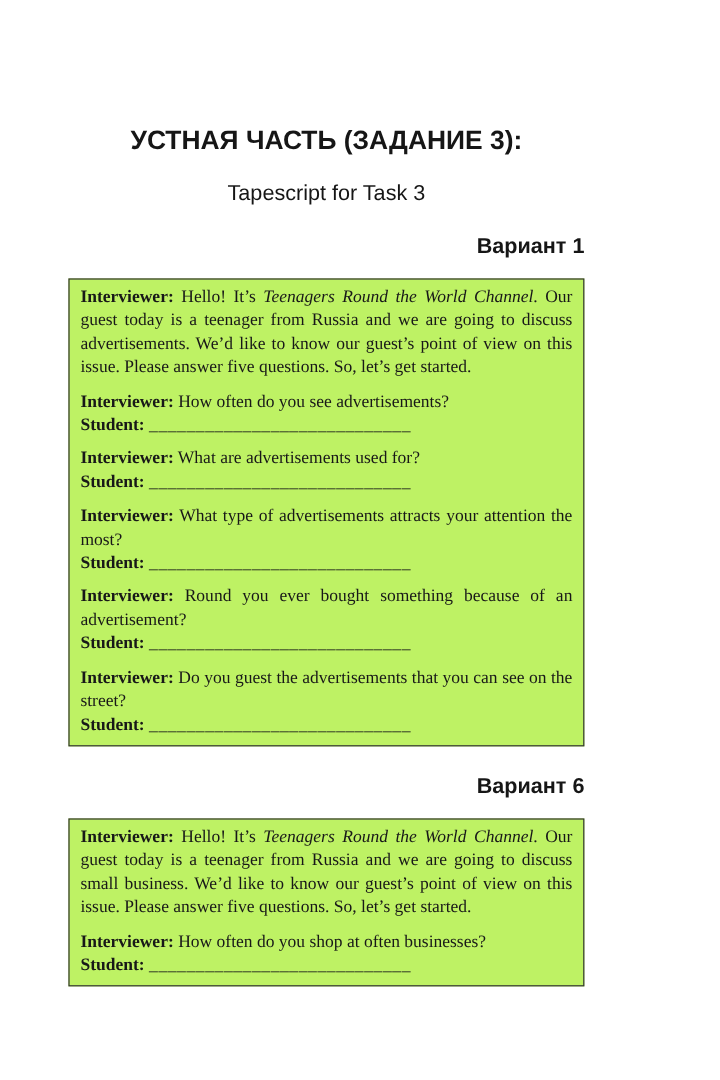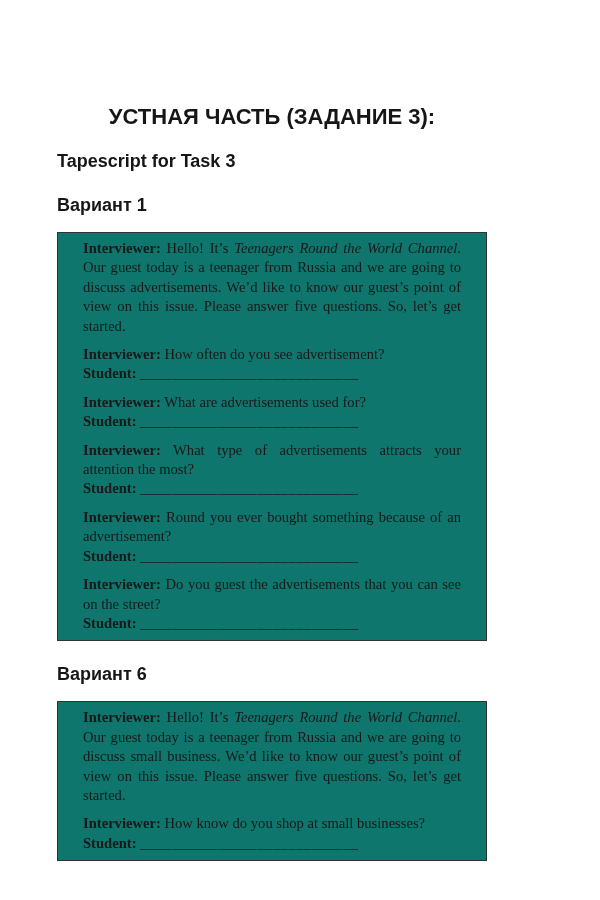--- a/index.html
+++ b/index.html
@@ -17,40 +17,40 @@
     margin: 0;
     text-align: center;
     font-family: "Liberation Sans", sans-serif;
     font-weight: 700;
     font-size: 22px;
     line-height: 34px;
     color: #161616;
   }
   .subtitle {
     margin: 16px 0 0;
-    text-align: left;
+    text-align: center;
     font-family: "Liberation Sans", sans-serif;
-    font-weight: 700;
+    font-weight: 400;
     font-size: 18px;
     line-height: 22px;
     color: #161616;
   }
   .variant-heading {
     margin: 22px 0 16px;
-    text-align: left;
+    text-align: right;
     font-family: "Liberation Sans", sans-serif;
     font-weight: 700;
     font-size: 18px;
     line-height: 22px;
     color: #161616;
   }
   .box {
     border: 1.5px solid #333;
-    padding: 6px 25px 7px;
-    background: #0f766e;
+    padding: 6px 9px 7px;
+    background: #bef264;
   }
   .para {
     margin: 0 0 9px;
     font-size: 14.6px;
     line-height: 19.4px;
     text-align: justify;
     color: #181818;
   }
   .para:last-child { margin-bottom: 0; }
   .speaker { font-weight: 700; }
@@ -63,28 +63,28 @@
 <main class="page">
   <h1 class="title">
     <span>УСТНАЯ ЧАСТЬ (ЗАДАНИЕ 3):</span><br>
   </h1>
   <h2 class="subtitle">Tapescript for Task 3</h2>
   <div id="variants">
       <section class="variant">
         <h3 class="variant-heading">Вариант 1</h3>
         <div class="box">
           <p class="para"><b class="speaker">Interviewer:</b> <span class="txt">Hello! It’s </span><i class="channel">Teenagers Round the World Channel</i><span class="txt">. Our guest today is a teenager from Russia and we are going to discuss advertisements. We’d like to know our guest’s point of view on this issue. Please answer five questions. So, let’s get started.</span></p>
-          <p class="para"><b class="speaker">Interviewer:</b> <span class="txt">How often do you see advertisement?</span><br><b class="speaker">Student:</b> <span class="blank">____________________________</span></p>
+          <p class="para"><b class="speaker">Interviewer:</b> <span class="txt">How often do you see advertisements?</span><br><b class="speaker">Student:</b> <span class="blank">____________________________</span></p>
           <p class="para"><b class="speaker">Interviewer:</b> <span class="txt">What are advertisements used for?</span><br><b class="speaker">Student:</b> <span class="blank">____________________________</span></p>
           <p class="para"><b class="speaker">Interviewer:</b> <span class="txt">What type of advertisements attracts your attention the most?</span><br><b class="speaker">Student:</b> <span class="blank">____________________________</span></p>
           <p class="para"><b class="speaker">Interviewer:</b> <span class="txt">Round you ever bought something because of an advertisement?</span><br><b class="speaker">Student:</b> <span class="blank">____________________________</span></p>
           <p class="para"><b class="speaker">Interviewer:</b> <span class="txt">Do you guest the advertisements that you can see on the street?</span><br><b class="speaker">Student:</b> <span class="blank">____________________________</span></p>
         </div>
       </section>
       <section class="variant">
         <h3 class="variant-heading">Вариант 6</h3>
         <div class="box">
           <p class="para"><b class="speaker">Interviewer:</b> <span class="txt">Hello! It’s </span><i class="channel">Teenagers Round the World Channel</i><span class="txt">. Our guest today is a teenager from Russia and we are going to discuss small business. We’d like to know our guest’s point of view on this issue. Please answer five questions. So, let’s get started.</span></p>
-          <p class="para"><b class="speaker">Interviewer:</b> <span class="txt">How know do you shop at small businesses?</span><br><b class="speaker">Student:</b> <span class="blank">____________________________</span></p>
+          <p class="para"><b class="speaker">Interviewer:</b> <span class="txt">How often do you shop at often businesses?</span><br><b class="speaker">Student:</b> <span class="blank">____________________________</span></p>
         </div>
       </section>
     </div>
 </main>
 
 </body></html>

